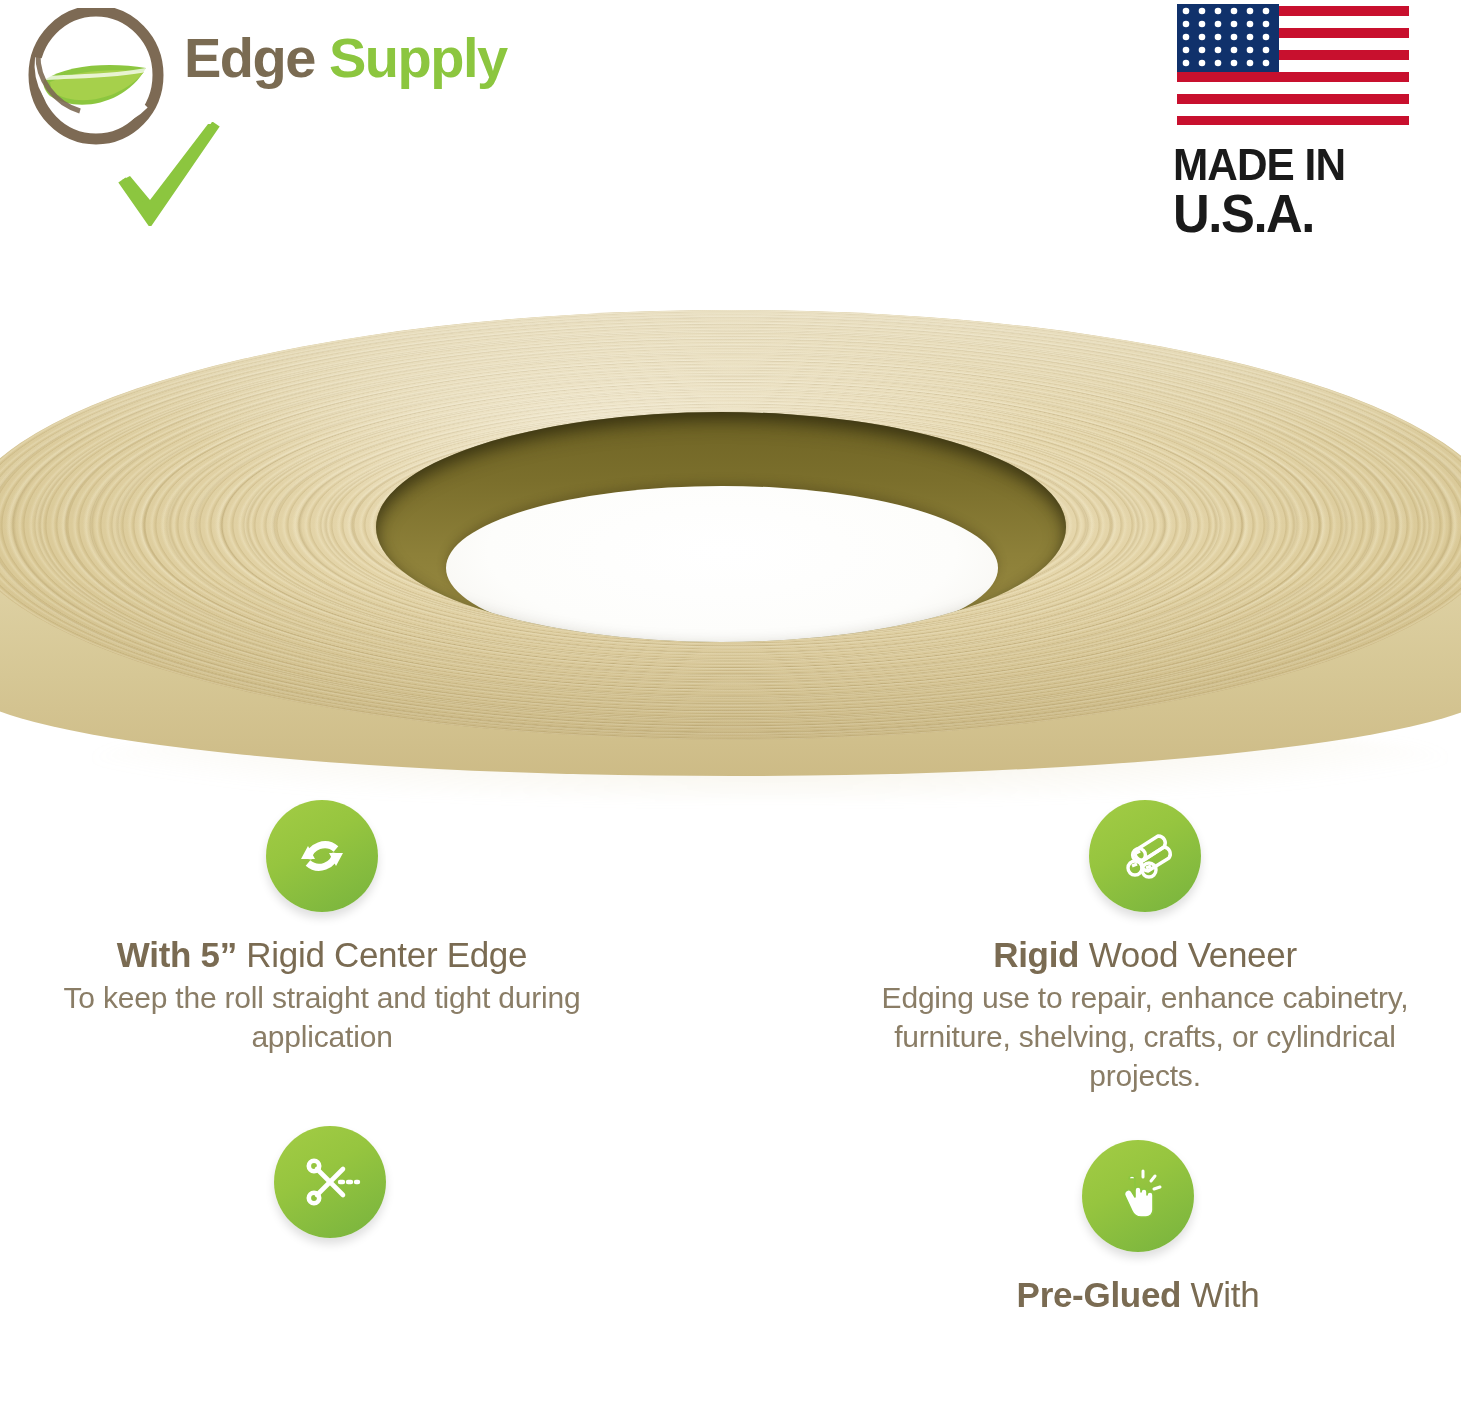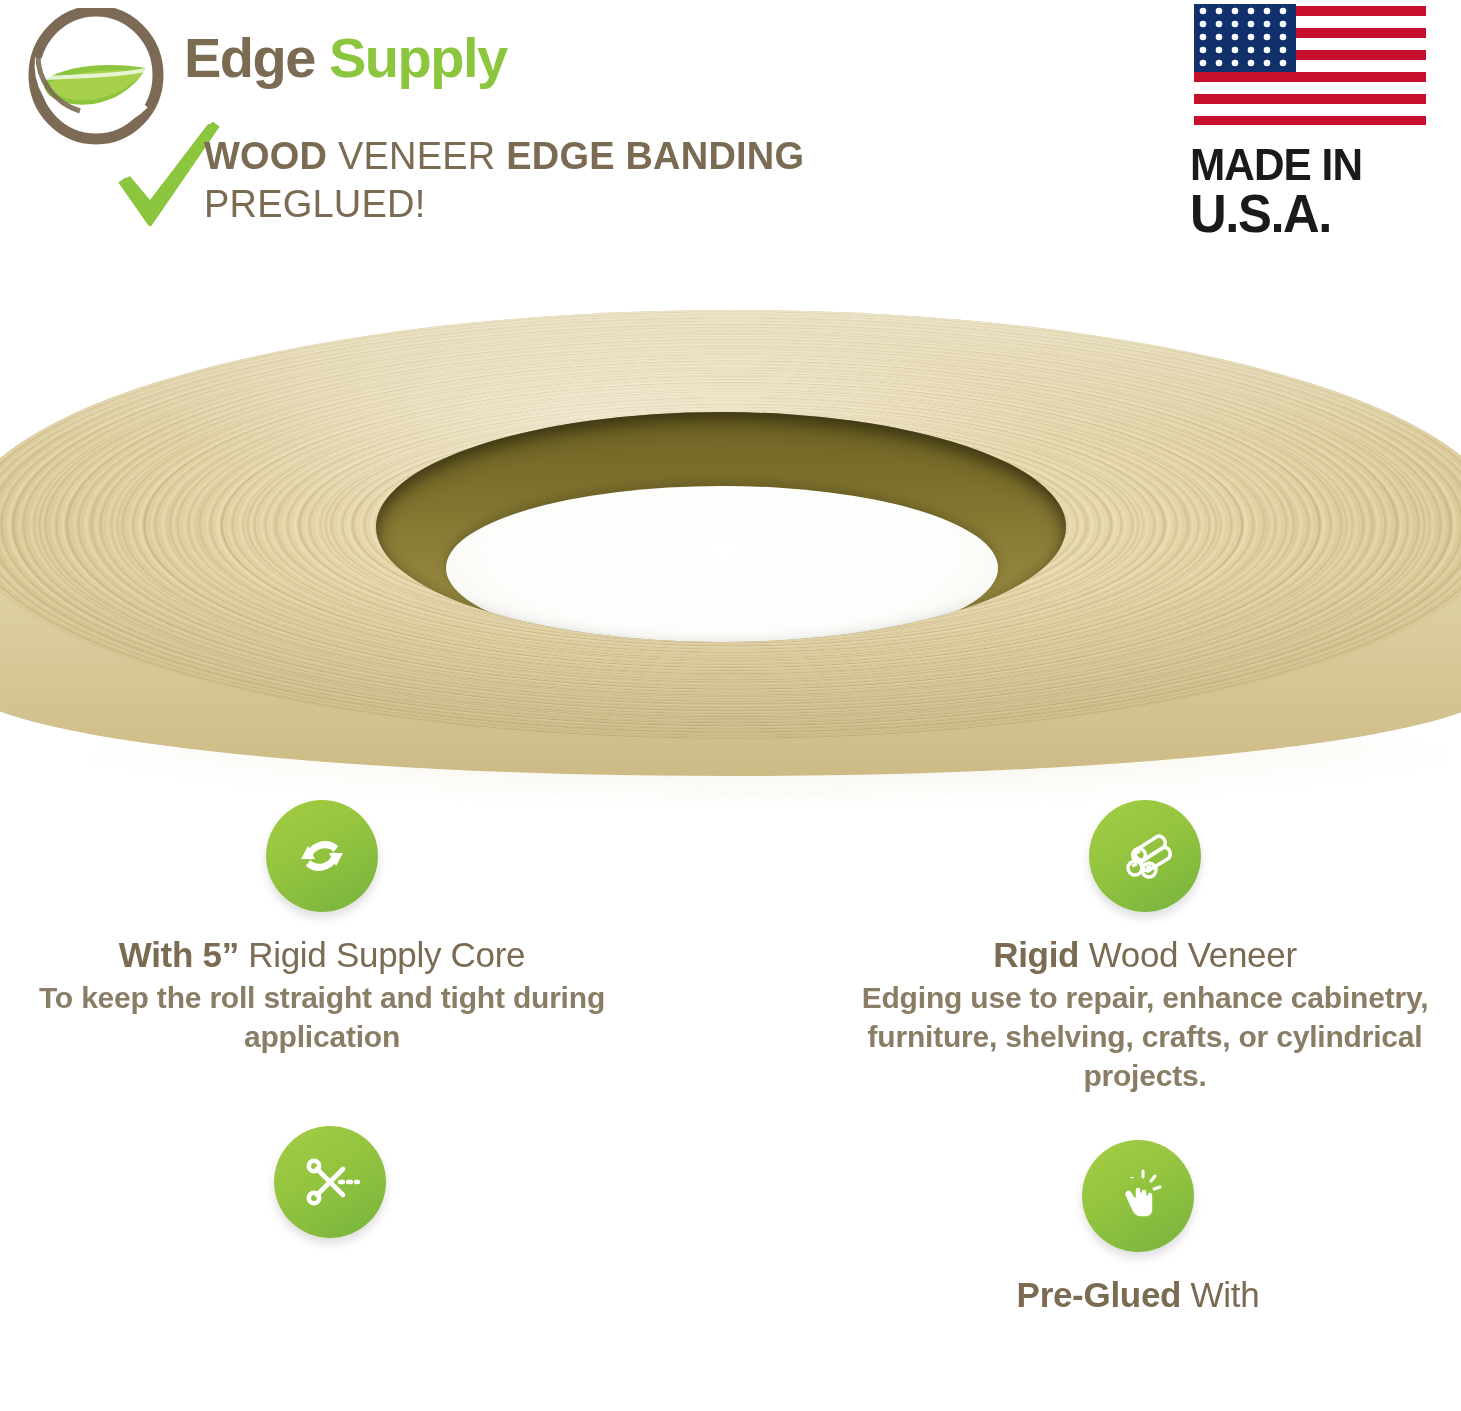--- a/index.html
+++ b/index.html
@@ -83,21 +83,21 @@
     font-size: 38px;
     line-height: 50px;
     color: #7a6b52;
     letter-spacing: 0.2px;
   }
 
   
   .usa-badge {
     position: absolute;
     top: 4px;
-    right: 1px;
+    right: 18px;
     width: 292px;
     height: 250px;
   }
   .usa-flag {
     position: absolute;
     top: 0; left: 26px;
     width: 232px;
     height: 122px;
   }
   .usa-text {
@@ -288,21 +288,21 @@
     letter-spacing: -0.3px;
     white-space: nowrap;
   }
   .feature-title.wrap { white-space: normal; }
   .feature-title .strong { font-weight: bold; }
 
   .feature-desc {
     margin-top: 2px;
     font-size: 30px;
     line-height: 39px;
-    font-weight: bold;
+    font-weight: normal;
     color: #8a7d66;
     letter-spacing: -0.2px;
   }
 </style>
 </head>
 <body>
 
 <div id="page">
 
   <div class="header">
@@ -324,24 +324,20 @@
         <span class="brand-edge">Edge</span><span>&nbsp;</span><span class="brand-supply">Supply</span>
       </div>
 
       <div class="check-mark">
         <svg width="106" height="104" viewBox="0 0 106 104">
           <path d="M6 58 L34 98 L100 2 L92 2 L34 78 L14 54 Z" fill="#8cc63f"></path>
           <path d="M6 58 L34 98 L100 2" fill="none" stroke="#8cc63f" stroke-width="9" stroke-linecap="butt" stroke-linejoin="miter"></path>
         </svg>
       </div>
 
-      <div class="tagline">
-        <div class="tagline-line1"><span class="strong">WOOD</span><span> VENEER </span><span class="strong">EDGE BANDING</span></div>
-        <div class="tagline-line2">PREGLUED!</div>
-      </div>
 
     </div>
 
     <div class="usa-badge">
       <div class="usa-flag">
         <svg width="232" height="122" viewBox="0 0 232 122">
 
           <g fill="#c8102e">
             <rect x="0" y="2" width="232" height="10"></rect>
             <rect x="0" y="24" width="232" height="10"></rect>
@@ -427,21 +423,21 @@
       <div class="feature-icon">
         <svg width="62" height="62" viewBox="0 0 62 62">
           <g fill="none" stroke="#ffffff" stroke-width="7" stroke-linecap="butt">
             <path d="M17 38 A17 17 0 0 0 45 28"></path>
             <path d="M45 24 A17 17 0 0 0 17 34"></path>
           </g>
           <polygon points="10,34 24,34 17,21" fill="#ffffff"></polygon>
           <polygon points="52,28 38,28 45,41" fill="#ffffff"></polygon>
         </svg>
       </div>
-      <div class="feature-title"><span class="strong">With 5”</span><span> Rigid Supply Core</span></div>
+      <div class="feature-title"><span class="strong">With 5”</span><span> Rigid Center Edge</span></div>
       <div class="feature-desc">To keep the roll straight and tight during application</div>
     </div>
 
     <div class="feature f2">
       <div class="feature-icon">
         <svg width="62" height="62" viewBox="0 0 62 62">
           <g fill="none" stroke="#ffffff" stroke-width="3.4" stroke-linejoin="round">
 
             <path d="M22 25 L44 11 a7 7 0 0 1 6 11 L30 35 a7 7 0 0 1 -8 -10 Z"></path>
             <ellipse cx="25" cy="30" rx="6.4" ry="6.4"></ellipse>

